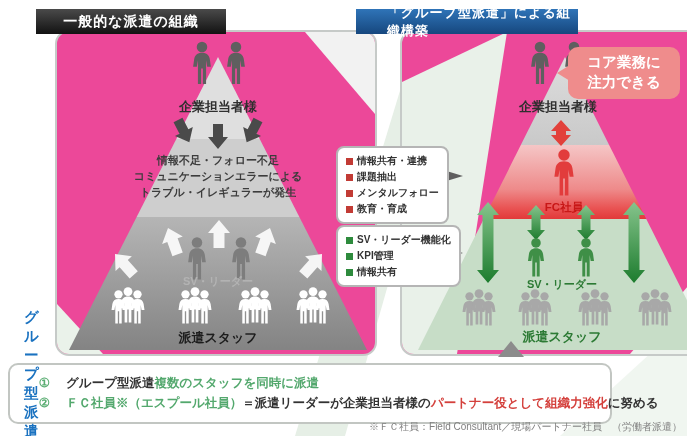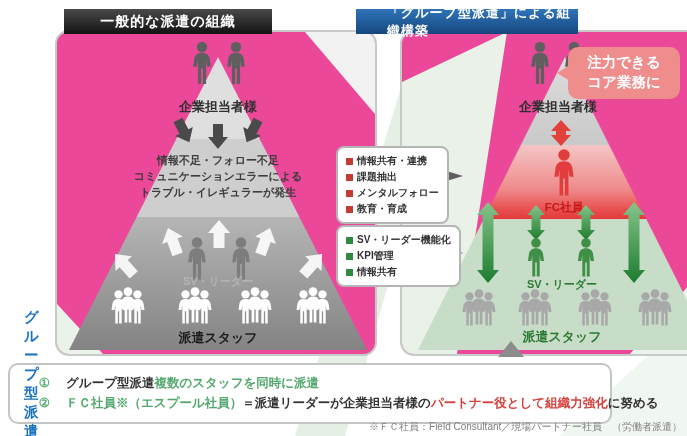--- a/index.html
+++ b/index.html
@@ -18,21 +18,21 @@
   .panel.left  { left:10px;  width:322px; }
   .panel.right { left:355px; width:326px; }
   .panel svg { position:absolute; inset:0; width:100%; height:100%; }
 
   
   .banner {
     position:absolute; top:9px; height:25px; z-index:4;
     display:flex; align-items:center; justify-content:center;
     color:#fff; font-weight:bold; letter-spacing:1px;
   }
-  .banner.dark { left:64px;  width:208px; font-size:14px;
+  .banner.dark { left:36px;  width:190px; font-size:14px;
     background:linear-gradient(#4a4a4a,#121212); }
   .banner.blue { left:356px; width:222px; font-size:13px;
     background:linear-gradient(#2f74b8,#16477e);padding-left:31px; }
 
   
   .bubble {
     position:absolute; left:568px; top:47px; width:112px; height:52px;
     background:#ef8c8c; border-radius:10px; z-index:4;
     display:flex; flex-direction:column; align-items:center; justify-content:center;
     color:#fff; font-weight:bold; font-size:14.5px; line-height:1.35;
@@ -268,22 +268,22 @@
         <use href="#g3" x="234" y="257" width="38" height="40"></use>
       </g>
       <text x="160" y="309" class="lblStaffG">派遣スタッフ</text>
     </svg>
   </section>
 
   <div class="banner dark">一般的な派遣の組織</div>
   <div class="banner blue">「グループ型派遣」による組織構築</div>
 
   <div class="bubble">
+    <div>コア業務に</div>
     <div>注力できる</div>
-    <div>コア業務に</div>
   </div>
 
   <div class="pointer pointer1"></div>
   <div class="pointer pointer2"></div>
 
   <div class="callout callout2">
     <div class="row">
         <span class="sq green"></span>
         <span>SV・リーダー機能化</span>
       </div>

